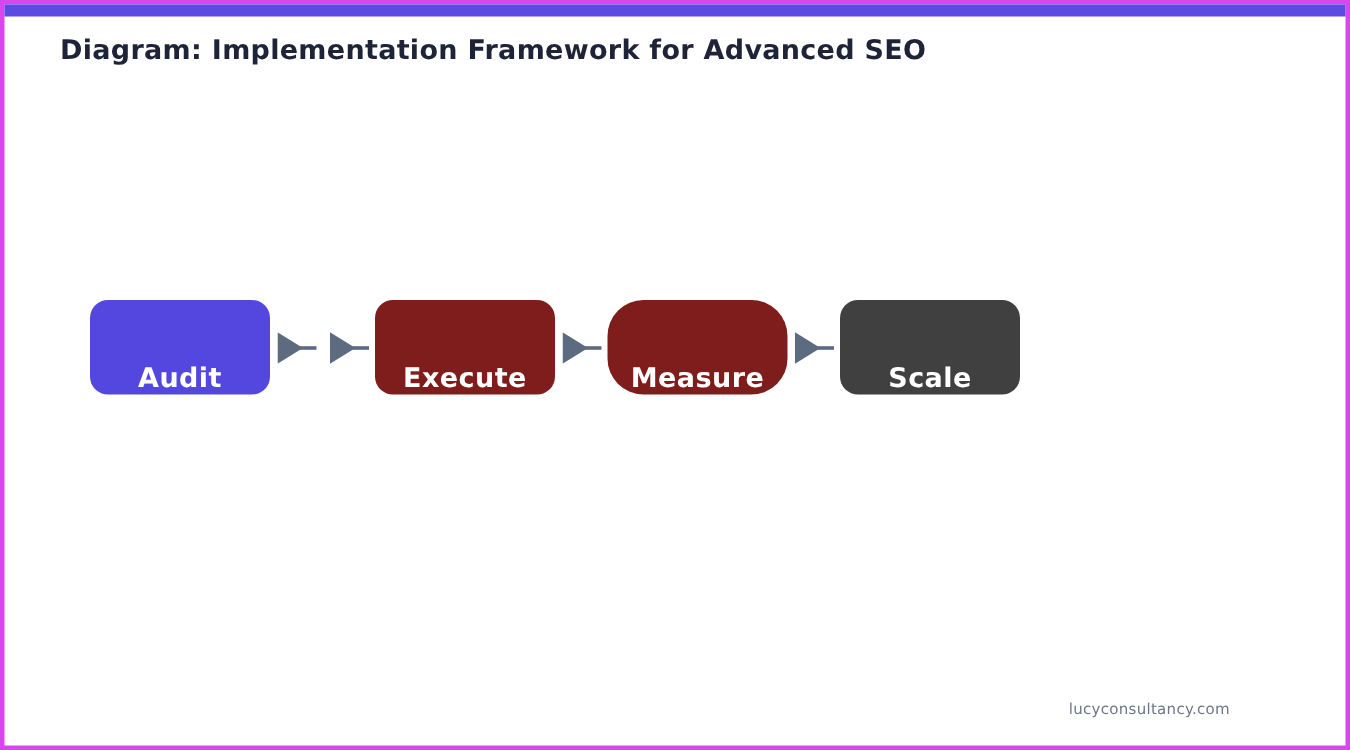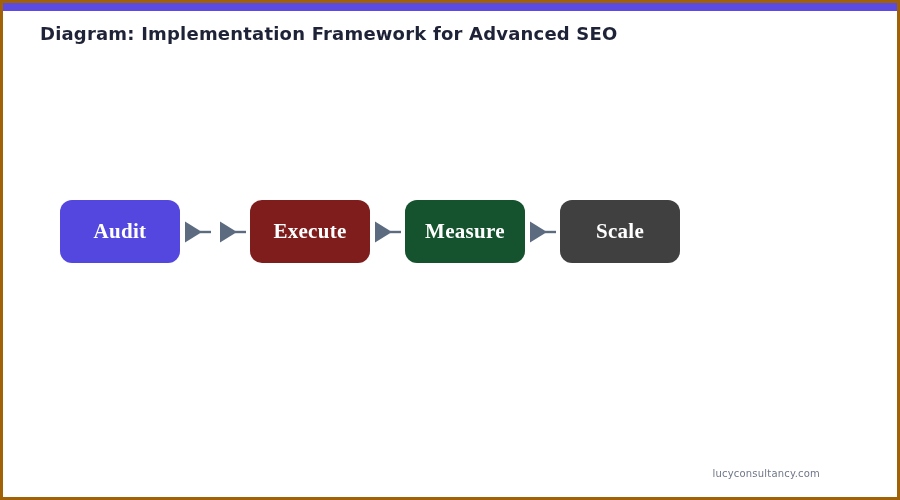--- a/index.html
+++ b/index.html
@@ -10,21 +10,21 @@
     background: #ffffff;
     font-family: "DejaVu Sans", "Liberation Sans", sans-serif;
     overflow: hidden;
   }
   .card {
     position: absolute;
     top: 0; left: 0;
     width: 900px;
     height: 500px;
     box-sizing: border-box;
-    border: 3px solid #a16207;
+    border: 3px solid #d946ef;
     background: #ffffff;
   }
   .top-bar {
     position: absolute;
     top: 0;
     left: 0;
     width: 100%;
     height: 8px;
   }
   .title {
@@ -44,28 +44,27 @@
     height: 63px;
     display: flex;
     flex-direction: row;
     align-items: center;
   }
   .step {
     width: 120px;
     height: 63px;
     border-radius: 12px;
     display: flex;
-    align-items: center;
+    align-items: flex-end;
     justify-content: center;
     color: #ffffff;
-    font-size: 21px;
+    font-size: 18px;
     font-weight: bold;
     letter-spacing: 0.3px;
     flex: 0 0 auto;
-    font-family: Liberation Serif, serif;
   }
   .arrow {
     width: 35px;
     height: 63px;
     display: flex;
     align-items: center;
     justify-content: center;
     flex: 0 0 auto;
   }
   .arrow svg {
@@ -115,21 +114,21 @@
       <span>Execute</span>
     </div>
 
     <div class="arrow" style="color: rgb(93, 107, 128);">
       <svg width="28" height="24" viewBox="0 0 28 24" aria-hidden="true">
         <polygon points="0,1.5 0,22.5 17,12" fill="currentColor"></polygon>
         <rect x="15" y="10.8" width="11" height="2.4" fill="currentColor"></rect>
       </svg>
     </div>
 
-    <div class="step" style="background: #14532d;">
+    <div class="step" style="background: #7f1d1d; border-radius: 24px;">
       <span>Measure</span>
     </div>
 
     <div class="arrow" style="color: rgb(93, 107, 128);">
       <svg width="28" height="24" viewBox="0 0 28 24" aria-hidden="true">
         <polygon points="0,1.5 0,22.5 17,12" fill="currentColor"></polygon>
         <rect x="15" y="10.8" width="11" height="2.4" fill="currentColor"></rect>
       </svg>
     </div>
 

